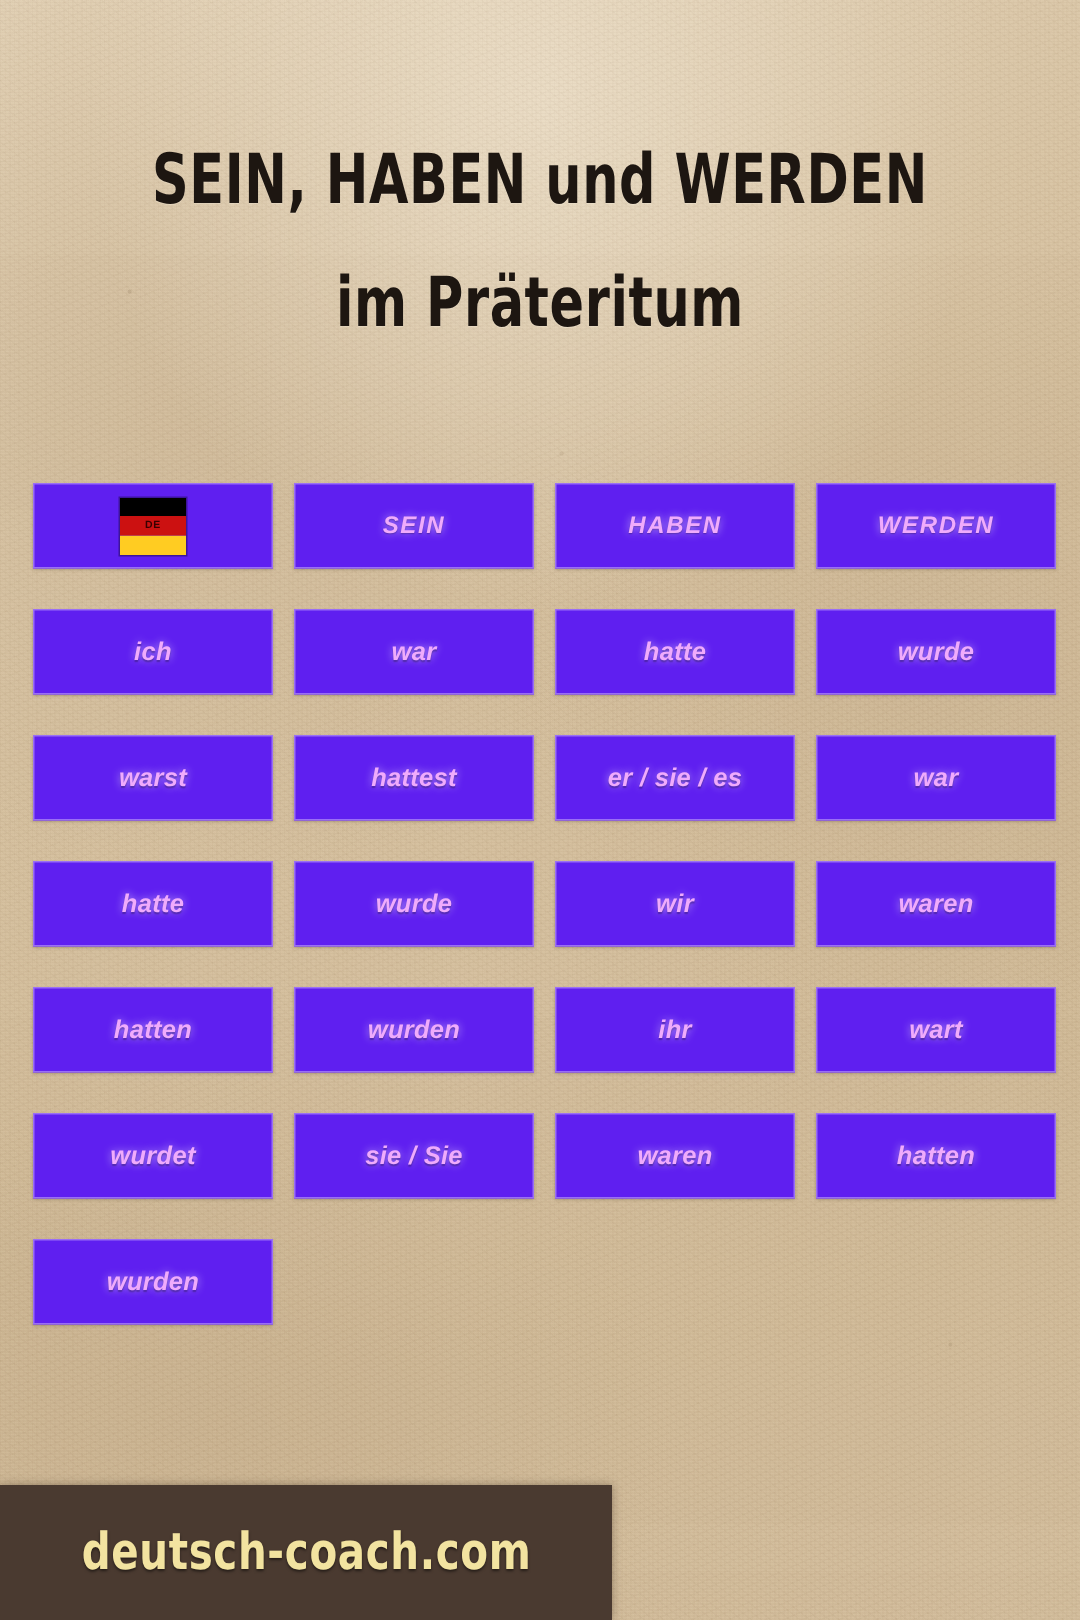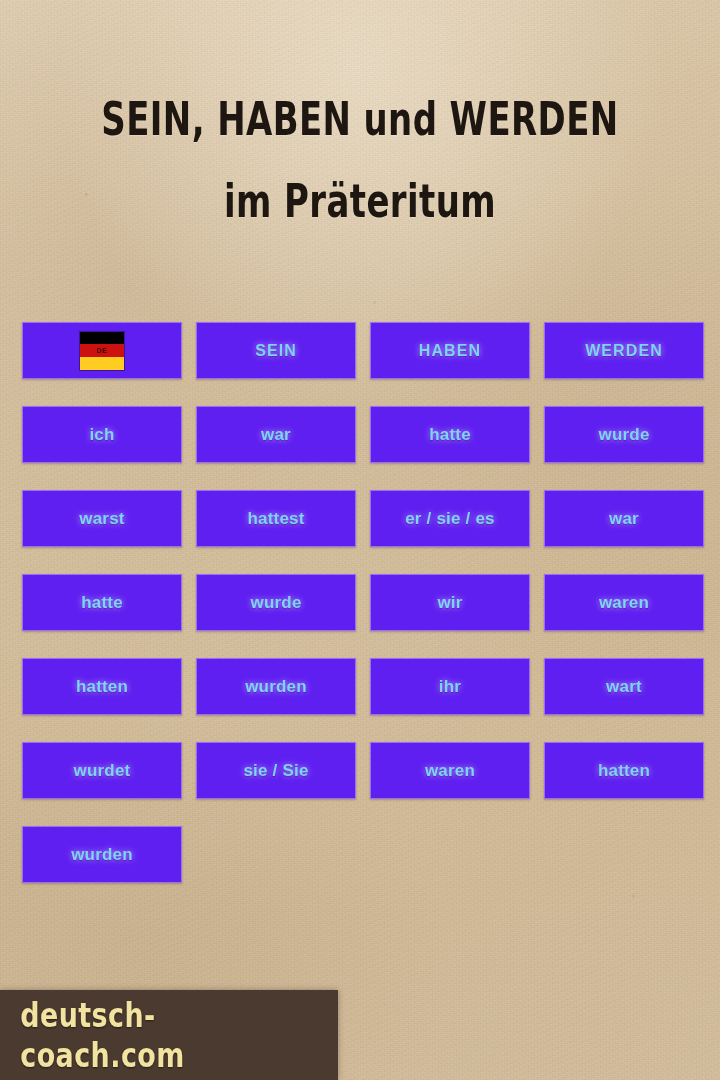--- a/index.html
+++ b/index.html
@@ -92,25 +92,26 @@
   .cell {
     background: #5f1ff0;
     border: 1px solid #9a6ff5;
     box-sizing: border-box;
     display: flex;
     align-items: center;
     justify-content: center;
     box-shadow: 0 1px 2px rgba(60,40,20,0.30);
   }
   .cell span {
-    color: #7dd3fc;
+    color: #f0abfc;
     font-size: 17px;
     font-weight: 700;
     letter-spacing: 0.2px;
     text-shadow: 0 0 6px rgba(255,255,255,0.55), 0 1px 1px rgba(30,0,90,0.5);
+    font-style: italic;
   }
   .cell.head span {
     font-size: 16px;
     letter-spacing: 1.1px;
   }
   .cell.pronoun span { font-size: 17px; }
 
   
   .flag {
     width: 44px;
@@ -134,21 +135,21 @@
     font-weight: 700;
     color: #3a0000;
     letter-spacing: 0.4px;
   }
 
   
   .footer {
     position: absolute;
     left: 0;
     bottom: 0;
-    width: 338px;
+    width: 408px;
     height: 90px;
     background: #4a3a30;
     display: flex;
     align-items: center;
     justify-content: center;
     z-index: 4;
     box-shadow: 0 0 6px rgba(40,25,15,0.35);
   }
   .footer span {
     font-family: "Liberation Sans Narrow", "DejaVu Sans Condensed", "Liberation Sans", sans-serif;

